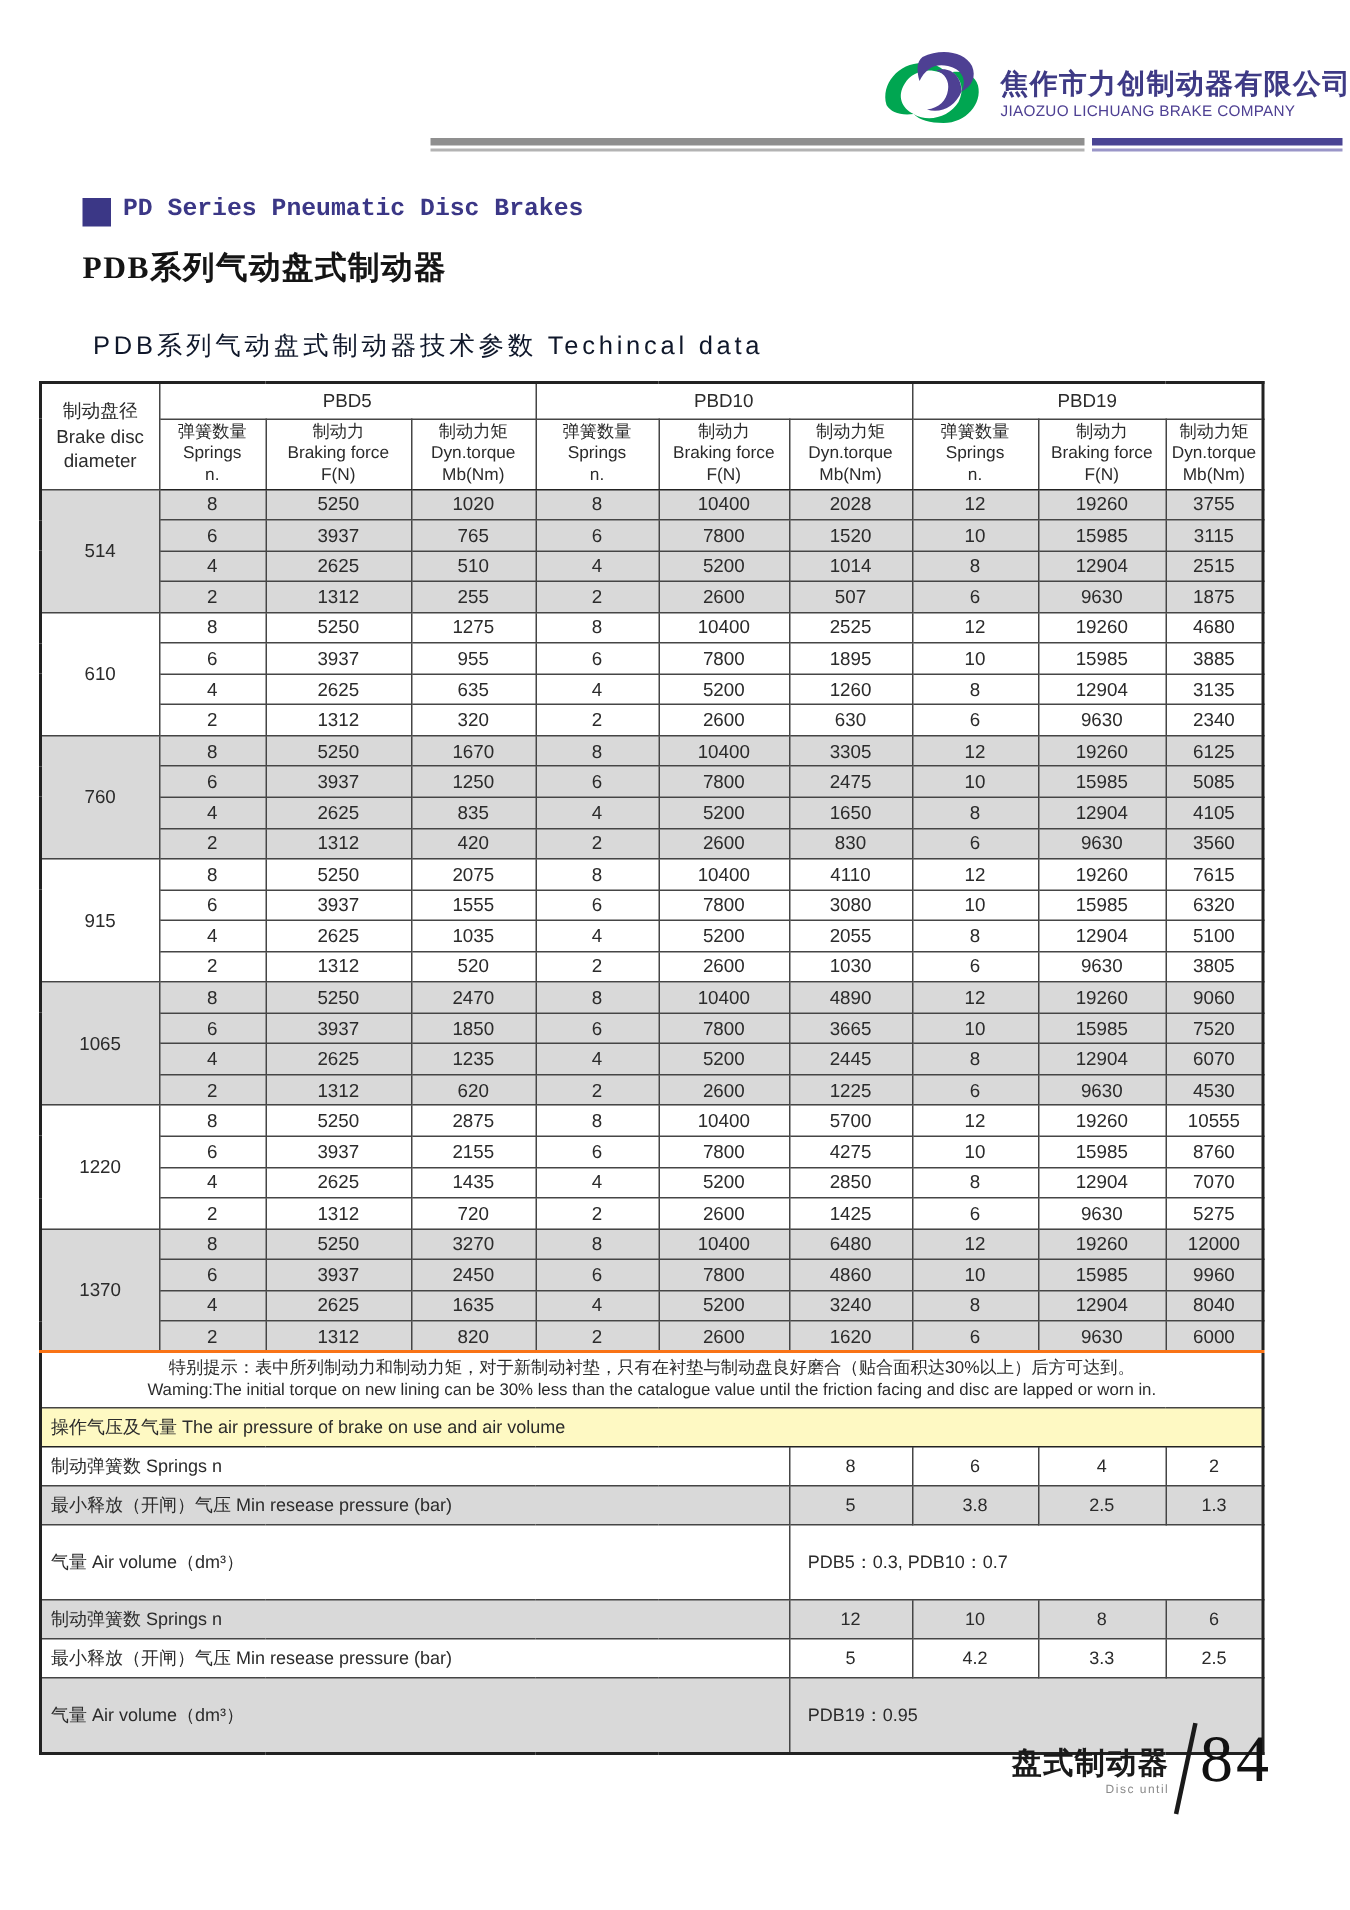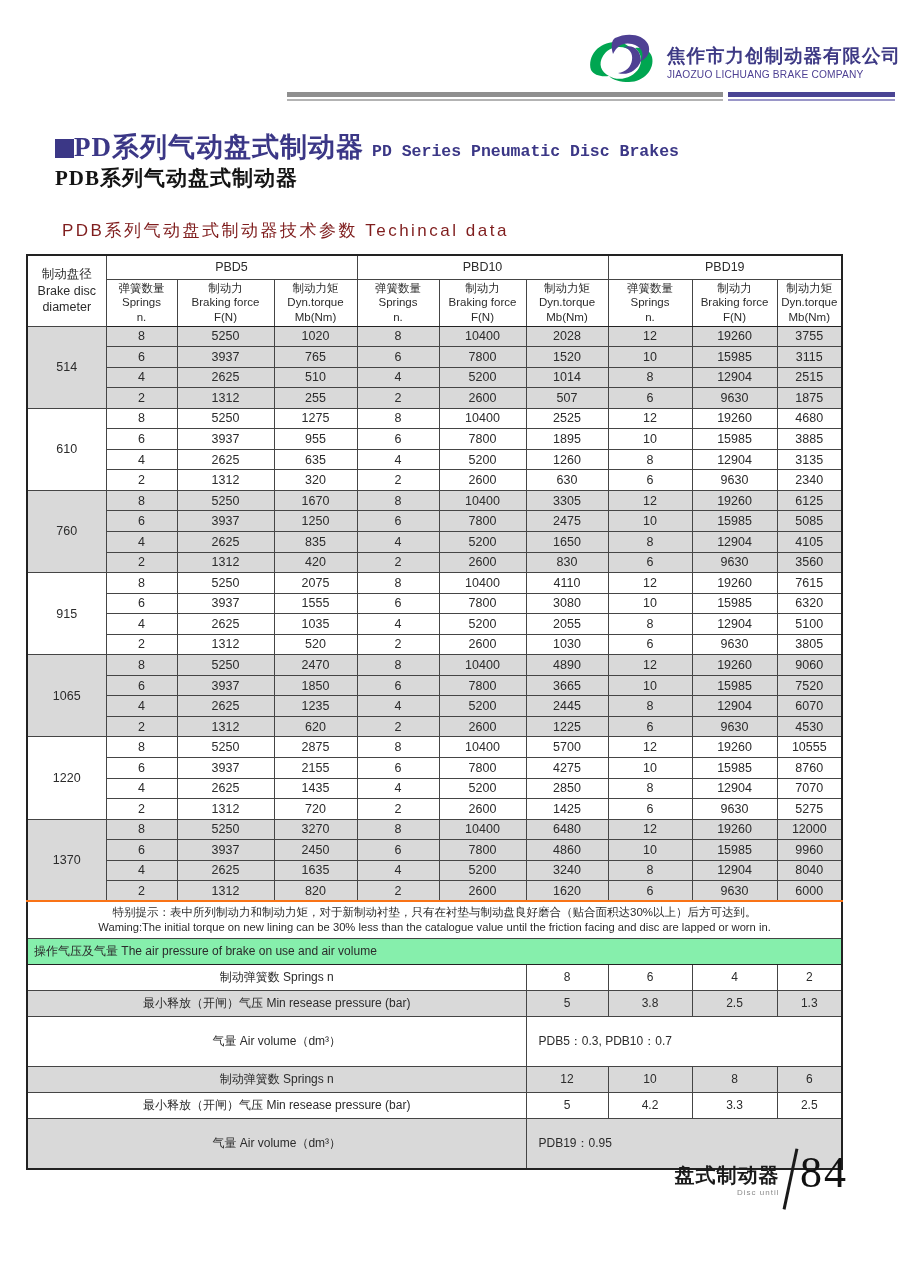--- a/index.html
+++ b/index.html
@@ -29,21 +29,21 @@
   .bar-purple { left: 728px; width: 167px; }
   .bar-purple .bar-main { background: #4a4494; }
   .bar-purple .bar-thin { background: #9a96c8; }
 
   
   .title-line1 { position: absolute; left: 55px; top: 129px; display: flex; align-items: baseline; white-space: nowrap; }
   .bullet-sq { width: 19px; height: 19px; background: #3b3786; display: inline-block; align-self: center; margin-top: 3px; }
   .series-cn { font-family: "Liberation Serif", serif; font-weight: bold; font-size: 27px; color: #3b3786; letter-spacing: 1px; }
   .series-en { font-family: Liberation Mono, monospace; font-weight: bold; font-size: 16.5px; color: #3b3786; margin-left: 8px; }
   .subseries-cn { position: absolute; left: 55px; top: 164px; font-family: "Liberation Serif", serif; font-weight: bold; font-size: 21px; color: #141414; letter-spacing: 1px; }
-  .table-title { position: absolute; left: 62px; top: 219px; font-size: 17px; color: #7f1d1d; letter-spacing: 2.5px; }
+  .table-title { position: absolute; left: 62px; top: 219px; font-size: 17px; color: #0f172a; letter-spacing: 2.5px; }
 
   
   table.spec {
     position: absolute; left: 26px; top: 254px; width: 815px;
     border-collapse: collapse;
     table-layout: fixed;
     font-size: 12.5px;
     color: #2b2b2b;
     border: 2px solid #222;
   }
@@ -59,23 +59,23 @@
   td.diam { font-size: 12.5px; }
   .data-row td { height: 20.55px; }
   tr.shaded td { background: #d9d9d9; }
   tr.group-start td { border-top: 1.8px solid #222; }
   .gs { border-left: 1.6px solid #222 !important; }
   th.diam-head { font-size: 11.5px; line-height: 1.3; }
 
   tr.note-row td { height: 37px; text-align: center; padding: 2px 6px; line-height: 1.3; border-top: 2px solid #f97316; }
   .note-cn { font-size: 11.5px; }
   .note-en { font-size: 11.2px; }
-  tr.section-row td { height: 26px; text-align: left; padding: 0 6px; font-size: 12px; background: #86efac; border-top: 1.6px solid #222; border-bottom: 1.6px solid #222; margin-top: 28px; }
+  tr.section-row td { height: 26px; text-align: left; padding: 0 6px; font-size: 12px; background: #fef9c3; border-top: 1.6px solid #222; border-bottom: 1.6px solid #222; margin-top: 28px; }
   tr.air-row td { height: 26px; font-size: 12px; border-top: 1.4px solid #333; }
-  tr.air-row td.lbl { text-align: center; padding: 0 6px; }
+  tr.air-row td.lbl { text-align: left; padding: 0 6px; }
   tr.air-row td.spanval { text-align: left; padding: 16px 12px; }
   tr.air-row.shaded-r td { background: #d9d9d9; }
 
   
   .footer { position: absolute; top: 1148px; right: 52px; display: flex; align-items: flex-start; }
   .footer-cnblock { text-align: right; margin-top: 14px; }
   .footer-cn { font-size: 20px; font-weight: bold; color: #1a1a1a; letter-spacing: 1px; margin-left: 20px; }
   .footer-en { font-size: 8px; color: #8a8a8a; letter-spacing: 1px; margin-top: -1px; }
   .footer-slash { width: 2.5px; height: 62px; background: #1a1a1a; transform: rotate(12deg); margin: 0 9px; }
   .footer-num { font-family: "Liberation Serif", serif; font-size: 44px; color: #111; line-height: 1; margin-top: 3px; letter-spacing: 2px; }
@@ -105,21 +105,20 @@
       <div class="bar-thin"></div>
   </div>
   <div class="bar-seg bar-purple">
     <div class="bar-main"></div>
       <div class="bar-thin"></div>
   </div>
 </div>
 
 <div class="title-line1">
   <span class="bullet-sq"></span>
-  <span class="series-cn">PD系列气动盘式制动器</span>
   <span class="series-en">PD Series Pneumatic Disc Brakes</span>
 </div>
 <div class="subseries-cn">PDB系列气动盘式制动器</div>
 <div class="table-title">PDB系列气动盘式制动器技术参数  Techincal data</div>
 
 <table class="spec">
   <colgroup>
     <col style="width:79px">
       <col style="width:71px">
       <col style="width:97px">

